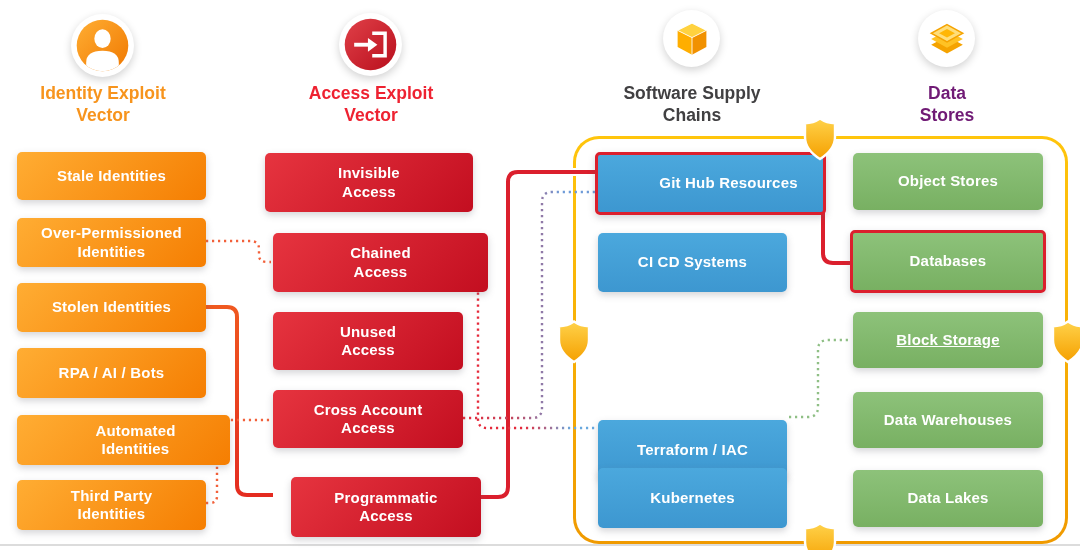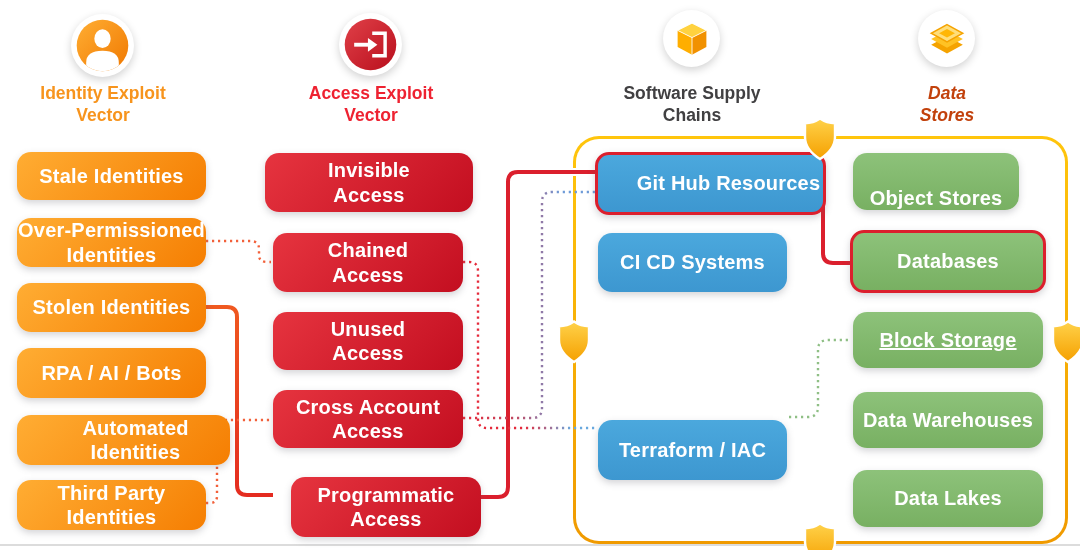--- a/index.html
+++ b/index.html
@@ -8,22 +8,22 @@
     background:#ffffff;
     font-family:"Liberation Sans",sans-serif;
   }
   
   .zone{position:absolute;left:573px;top:136px;width:495px;height:408px;
     background:linear-gradient(180deg,#FFC50C,#F09A00);border-radius:26px;z-index:1;}
   .zone-inner{position:absolute;left:3px;top:3px;right:3px;bottom:3px;background:#fff;border-radius:23px;}
   
   #wires{position:absolute;left:0;top:0;z-index:2;pointer-events:none;}
   
-  .box{position:absolute;border-radius:14px;display:flex;align-items:center;justify-content:center;
-    color:#fff;font-weight:bold;font-size:20px;letter-spacing:.2px;text-align:center;
+  .box{position:absolute;border-radius:5px;display:flex;align-items:center;justify-content:center;
+    color:#fff;font-weight:bold;font-size:15px;letter-spacing:.2px;text-align:center;
     white-space:pre-line;line-height:1.22;z-index:3;
     box-shadow:0 3px 7px rgba(100,100,110,.28);}
   .c1{background:linear-gradient(135deg,#FFAD33,#F57E02);}
   .c2{background:linear-gradient(135deg,#E6343F,#C30E20);}
   .c3{background:linear-gradient(180deg,#4BA8DD,#3D97D0);}
   .c4{background:linear-gradient(180deg,#8DC27A,#78B062);}
   .hl{border:3px solid #DB1F2D;}
   
   .hdr{position:absolute;width:190px;text-align:center;font-weight:bold;font-size:17.5px;
     white-space:pre-line;line-height:1.26;z-index:3;}
@@ -129,21 +129,21 @@
       <path d="M34,19 H49 V45 H34" fill="none" stroke="#ffffff" stroke-width="4"></path>
       <rect x="13" y="30" width="17" height="4.5" fill="#ffffff"></rect>
       <polygon points="29,24.5 29,40.5 40,32.2" fill="#ffffff"></polygon>
     </svg>
   </div>
   <div class="hdr" style="left:276px;top:82px;color:#EE2231;">Access Exploit
 Vector</div>
 
   <div class="box c2" style="left:265px;top:153px;width:208px;height:59px;"><span>Invisible
 Access</span></div>
-  <div class="box c2" style="left:273px;top:233px;width:190px;height:59px;"><span>Chained
+  <div class="box c2" style="left:273px;top:233px;width:215px;height:59px;"><span>Chained
 Access</span></div>
   <div class="box c2" style="left:273px;top:312px;width:190px;height:58px;"><span>Unused
 Access</span></div>
   <div class="box c2" style="left:273px;top:390px;width:190px;height:58px;"><span>Cross Account
 Access</span></div>
   <div class="box c2" style="left:291px;top:468px;width:190px;height:60px;margin-top:9px;"><span>Programmatic
 Access</span></div>
 
   <div class="icon-wrap" style="left:663px;top:10px;width:57px;height:57px;">
     <svg width="46" height="46" viewBox="0 0 64 64">
@@ -153,33 +153,34 @@
       <polygon points="32,10 52,20 32,30 12,20" fill="none" stroke="#ffffff" stroke-width="1.2"></polygon>
       <line x1="32" y1="30" x2="32" y2="54" stroke="#ffffff" stroke-width="1.2"></line>
     </svg>
   </div>
   <div class="hdr" style="left:597px;top:82px;color:#414042;">Software Supply
 Chains</div>
 
   <div class="box c3 hl" style="left:595px;top:152px;width:189px;height:57px;padding-left:36px;"><span>Git Hub Resources</span></div>
   <div class="box c3" style="left:598px;top:233px;width:189px;height:59px;"><span>CI CD Systems</span></div>
   <div class="box c3" style="left:598px;top:388px;width:189px;height:60px;margin-top:32px;"><span>Terraform / IAC</span></div>
+  <div class="box c3" style="left:598px;top:468px;width:189px;height:60px;"><span>Kubernetes</span></div>
 
   <div class="icon-wrap" style="left:918px;top:10px;width:57px;height:57px;">
     <svg width="46" height="46" viewBox="0 0 64 64">
       <polygon points="32,28 54,40 32,52 10,40" fill="#F5A300"></polygon>
       <polygon points="32,20 54,32 32,44 10,32" fill="#FFC224"></polygon>
       <polygon points="32,12 54,24 32,36 10,24" fill="#FFDE7A" stroke="#F5A300" stroke-width="2"></polygon>
       <polygon points="32,18 43,24 32,30 21,24" fill="#FFB606"></polygon>
     </svg>
   </div>
-  <div class="hdr" style="left:852px;top:82px;color:#c2410c;font-style:italic;">Data
+  <div class="hdr" style="left:852px;top:82px;color:#701a75;">Data
 Stores</div>
 
-  <div class="box c4" style="left:853px;top:153px;width:166px;height:57px;align-items:flex-end;"><span>Object Stores</span></div>
+  <div class="box c4" style="left:853px;top:153px;width:190px;height:57px;"><span>Object Stores</span></div>
   <div class="box c4 hl" style="left:850px;top:230px;width:190px;height:57px;"><span>Databases</span></div>
   <div class="box c4" style="left:853px;top:312px;width:190px;height:56px;text-decoration:underline;"><span>Block Storage</span></div>
   <div class="box c4" style="left:853px;top:392px;width:190px;height:56px;"><span>Data Warehouses</span></div>
   <div class="box c4" style="left:853px;top:470px;width:190px;height:57px;"><span>Data Lakes</span></div>
 
   <svg class="shield" style="left:802px;top:117px;" width="36" height="44" viewBox="0 0 36 44">
     <defs>
         <linearGradient id="g-sh1" x1="0" y1="0" x2="0" y2="1">
           <stop offset="0" stop-color="#FFD24A"></stop>
           <stop offset="1" stop-color="#F5A000"></stop>

